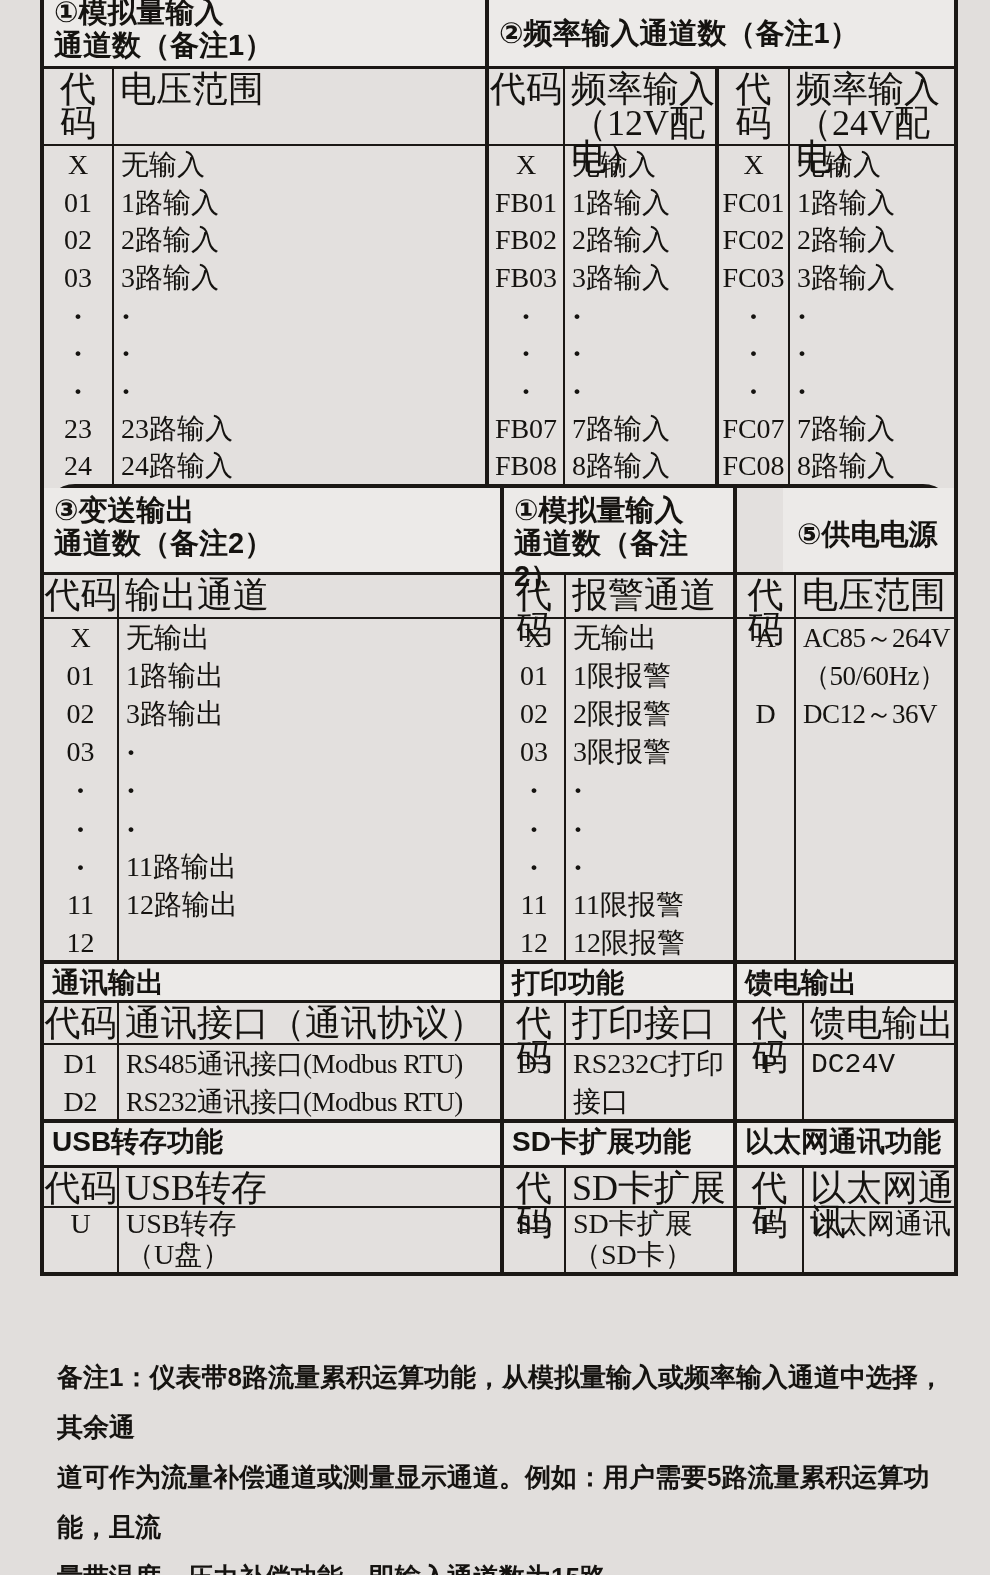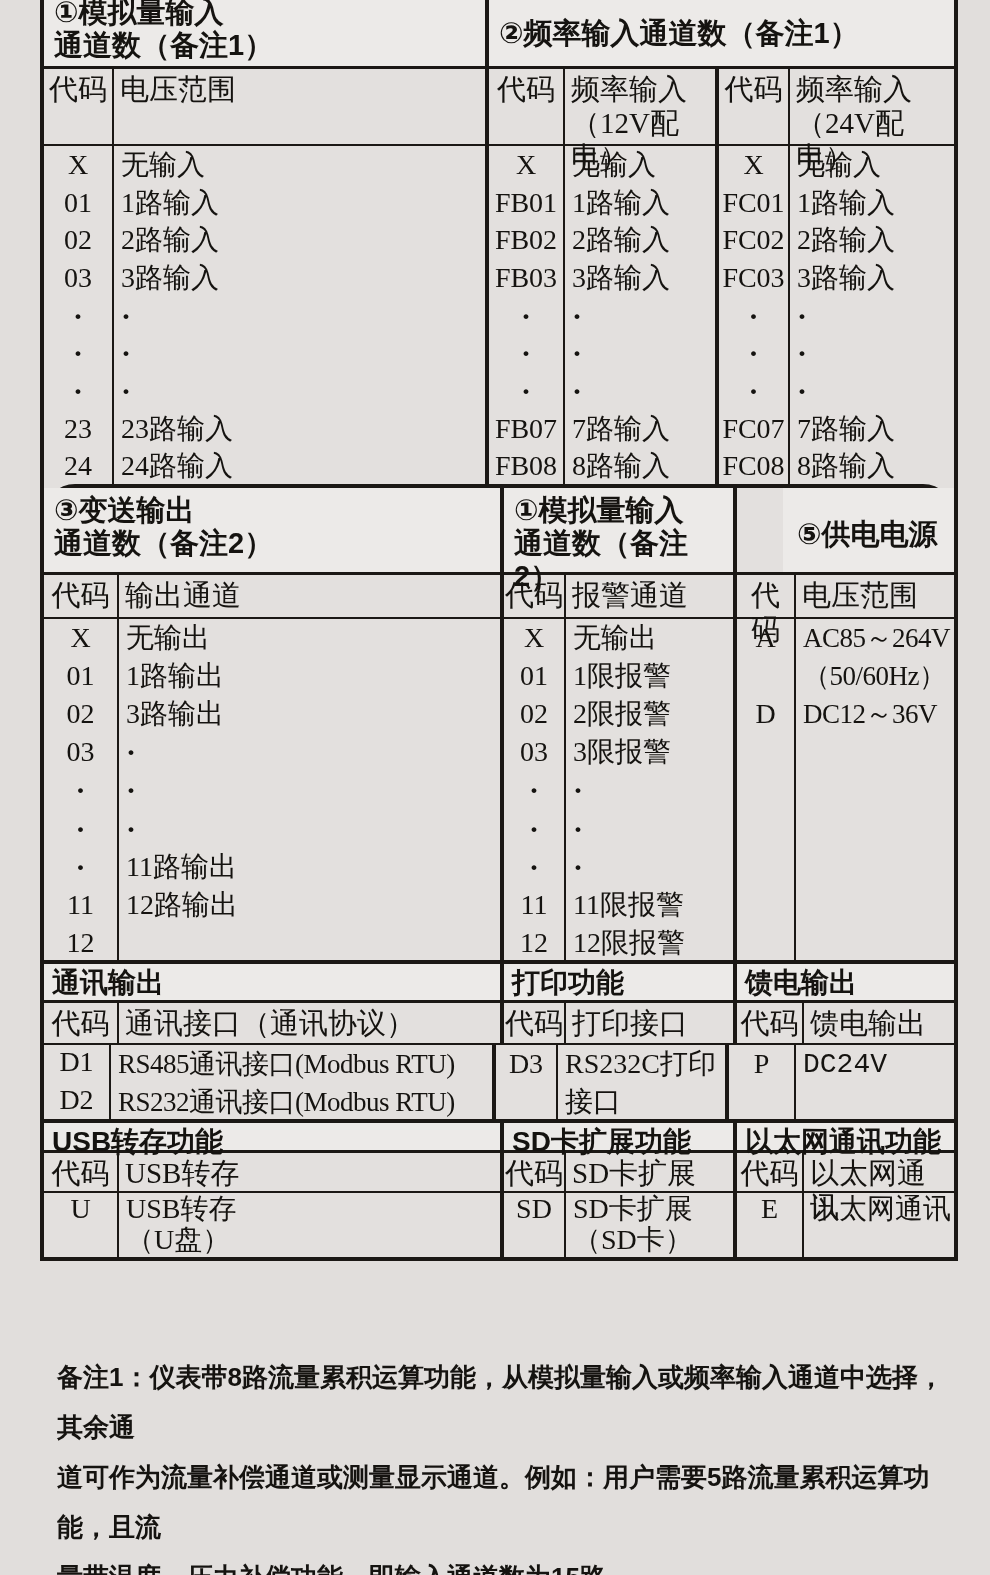--- a/index.html
+++ b/index.html
@@ -27,21 +27,21 @@
   .bT4{border-top:4px solid var(--bc);}
   
   .rowA{height:76px;}
   .titleCell{font-size:29px;line-height:33px;padding:6px 6px 0 10px;}
   .titleCell.mid{padding-top:27px;}
   .titleCell.midc{padding-top:30px;padding-left:14px;}
   
   .rowB{height:78px;}
   .rowC{height:88px;border-radius:31px;}
   .rowD{height:45px;}
-  .colhead{font-size:29px;line-height:34px;padding-top:3px;}
+  .colhead{font-size:36px;line-height:34px;padding-top:3px;}
   .cc{text-align:center;}
   .cl{padding-left:6px;}
   
   .region{display:flex;align-items:stretch;}
   .reg1{height:340px;}
   .reg2{height:343px;}
   .reg3{height:76px;}
   .reg4{height:66px;}
   .col{display:flex;flex-direction:column;}
   .ln{height:37.7px;display:flex;align-items:center;font-size:28px;flex:0 0 auto;}
@@ -51,21 +51,21 @@
   .ln.code{justify-content:center;}
   .ln.desc{padding-left:7px;}
   .dotrow{font-weight:bold;font-size:30px;}
   .tall{height:auto;align-items:flex-start;font-size:28px;line-height:38px;padding-top:0;}
   .reg4 .tall{line-height:31px;}
   .narrow{font-size:27px;letter-spacing:-0.5px;}
   
   .bar{height:47px;font-size:29px;padding:7px 0 0 8px;}
   .rowE{height:40px;}
   .rowF{height:43px;}
-  .rowG{height:31px;}
+  .rowG{height:46px;}
   .rowH{height:41px;}
   .sub{font-size:28px;line-height:32px;padding:3px 0 0 8px;}
   
   .notes{position:absolute;left:57px;top:1352px;width:910px;
          font-family:"Liberation Sans","DejaVu Sans",sans-serif;font-weight:bold;
          font-size:26px;line-height:50px;color:var(--tx);}
   .notes p{margin:0;white-space:pre-line;}
 </style>
 </head>
 <body>
@@ -242,21 +242,21 @@
     <div class="row rowF bT3">
       <div class="colhead cc bR2" style="width:75px;">代码</div>
       <div class="colhead cl bR4" style="width:385px;">通讯接口（通讯协议）</div>
       <div class="colhead cc bR2" style="width:62px;">代码</div>
       <div class="colhead cl bR4" style="width:171px;">打印接口</div>
       <div class="colhead cc bR2" style="width:67px;">代码</div>
       <div class="colhead cl" style="flex:1;">馈电输出</div>
     </div>
 
     <div class="region reg3 bT2">
-      <div class="col bR2" style="width:67px;justify-content:flex-end;">
+      <div class="col bR2" style="width:75px;">
         <div class="ln code">D1</div>
         <div class="ln code">D2</div>
       </div>
       <div class="col bR4" style="width:385px;">
         <div class="ln desc narrow">RS485通讯接口(Modbus RTU)</div>
         <div class="ln desc narrow">RS232通讯接口(Modbus RTU)</div>
       </div>
       <div class="col bR2" style="width:62px;">
         <div class="ln code">D3</div>
       </div>

